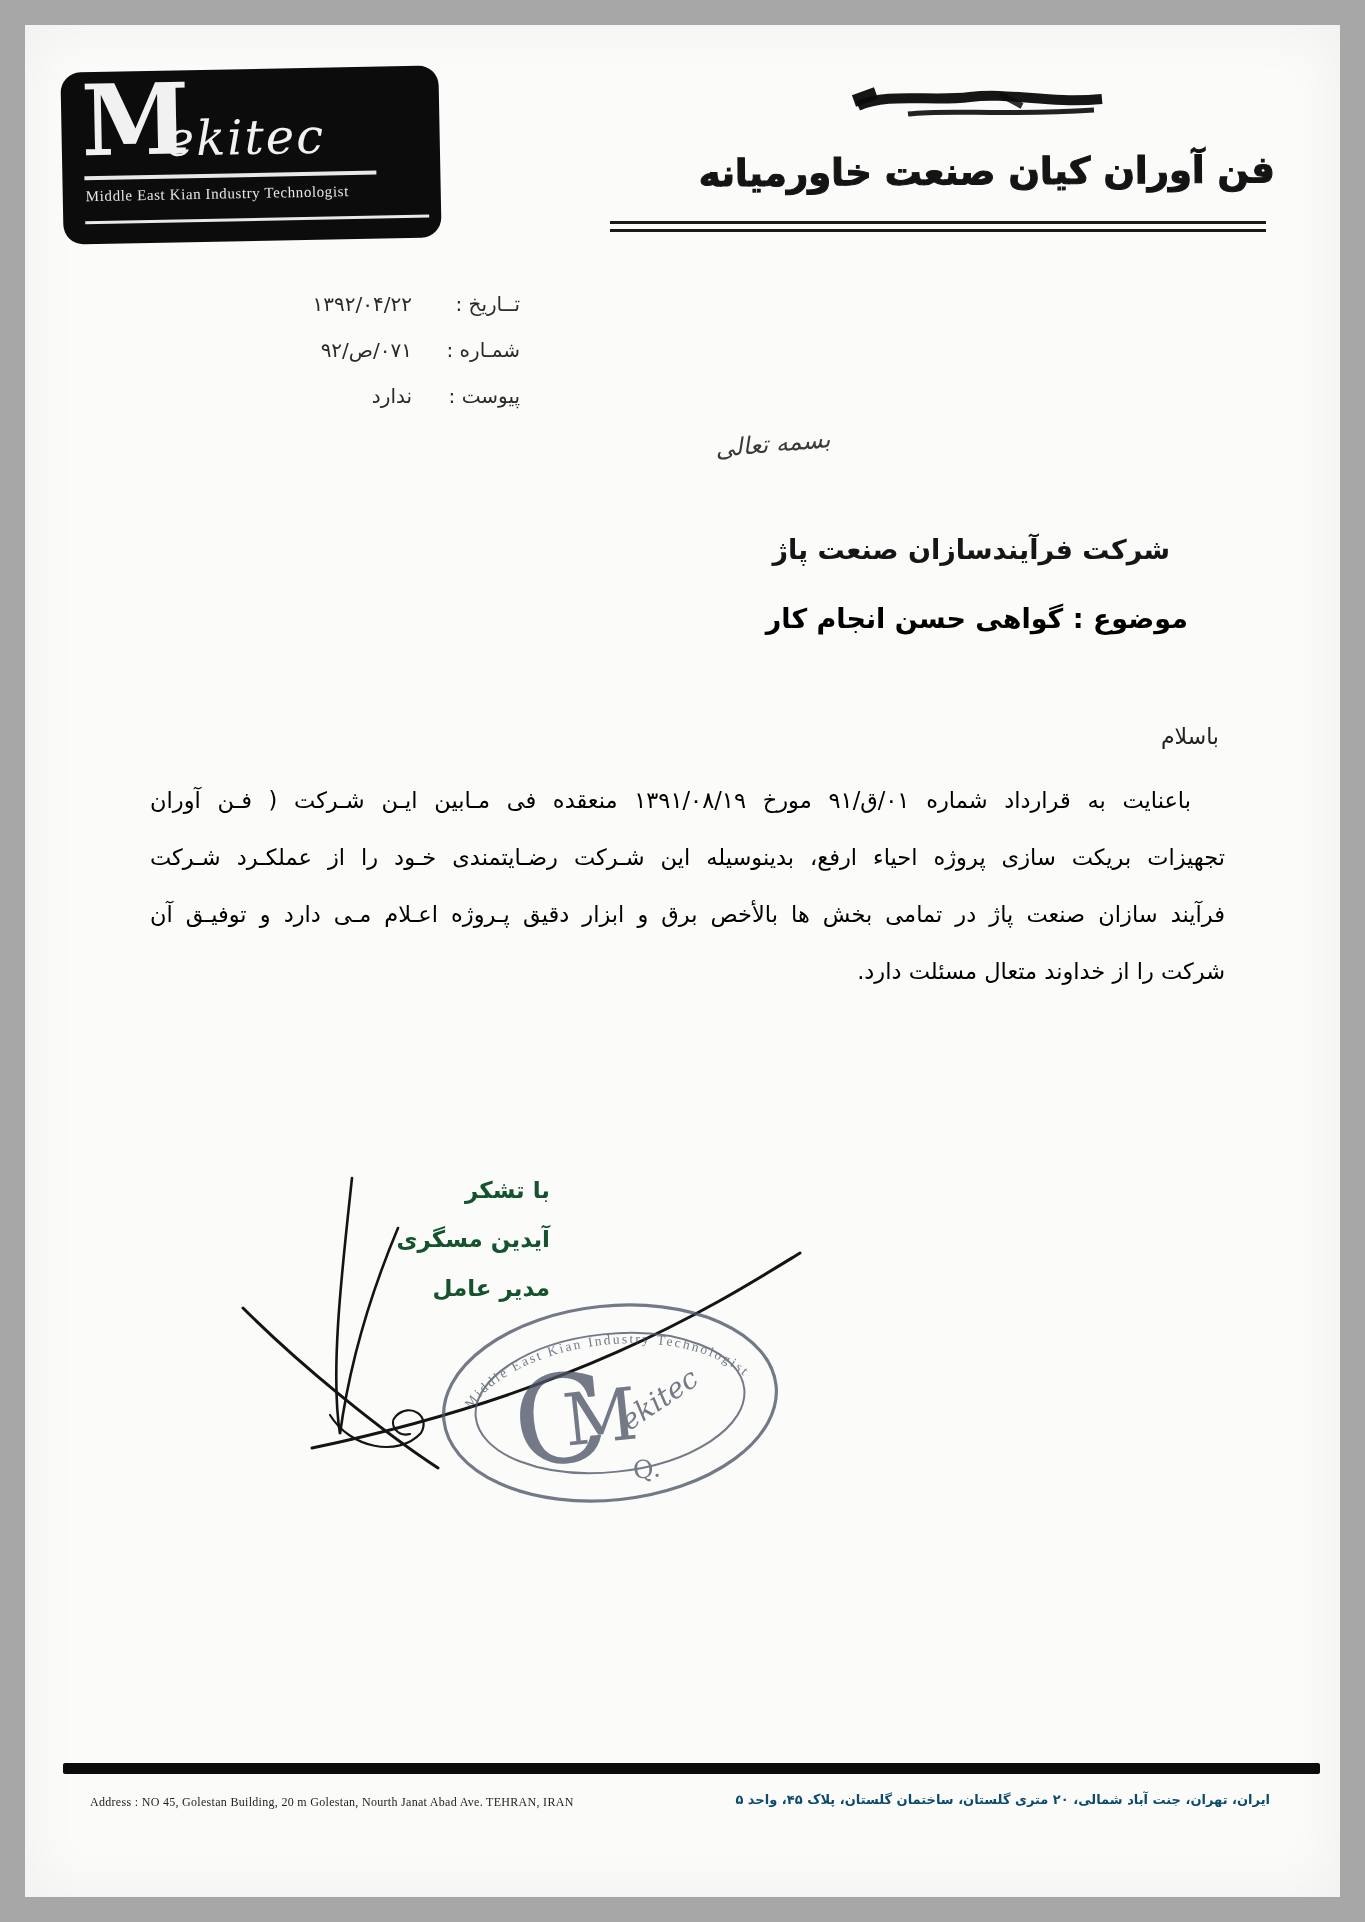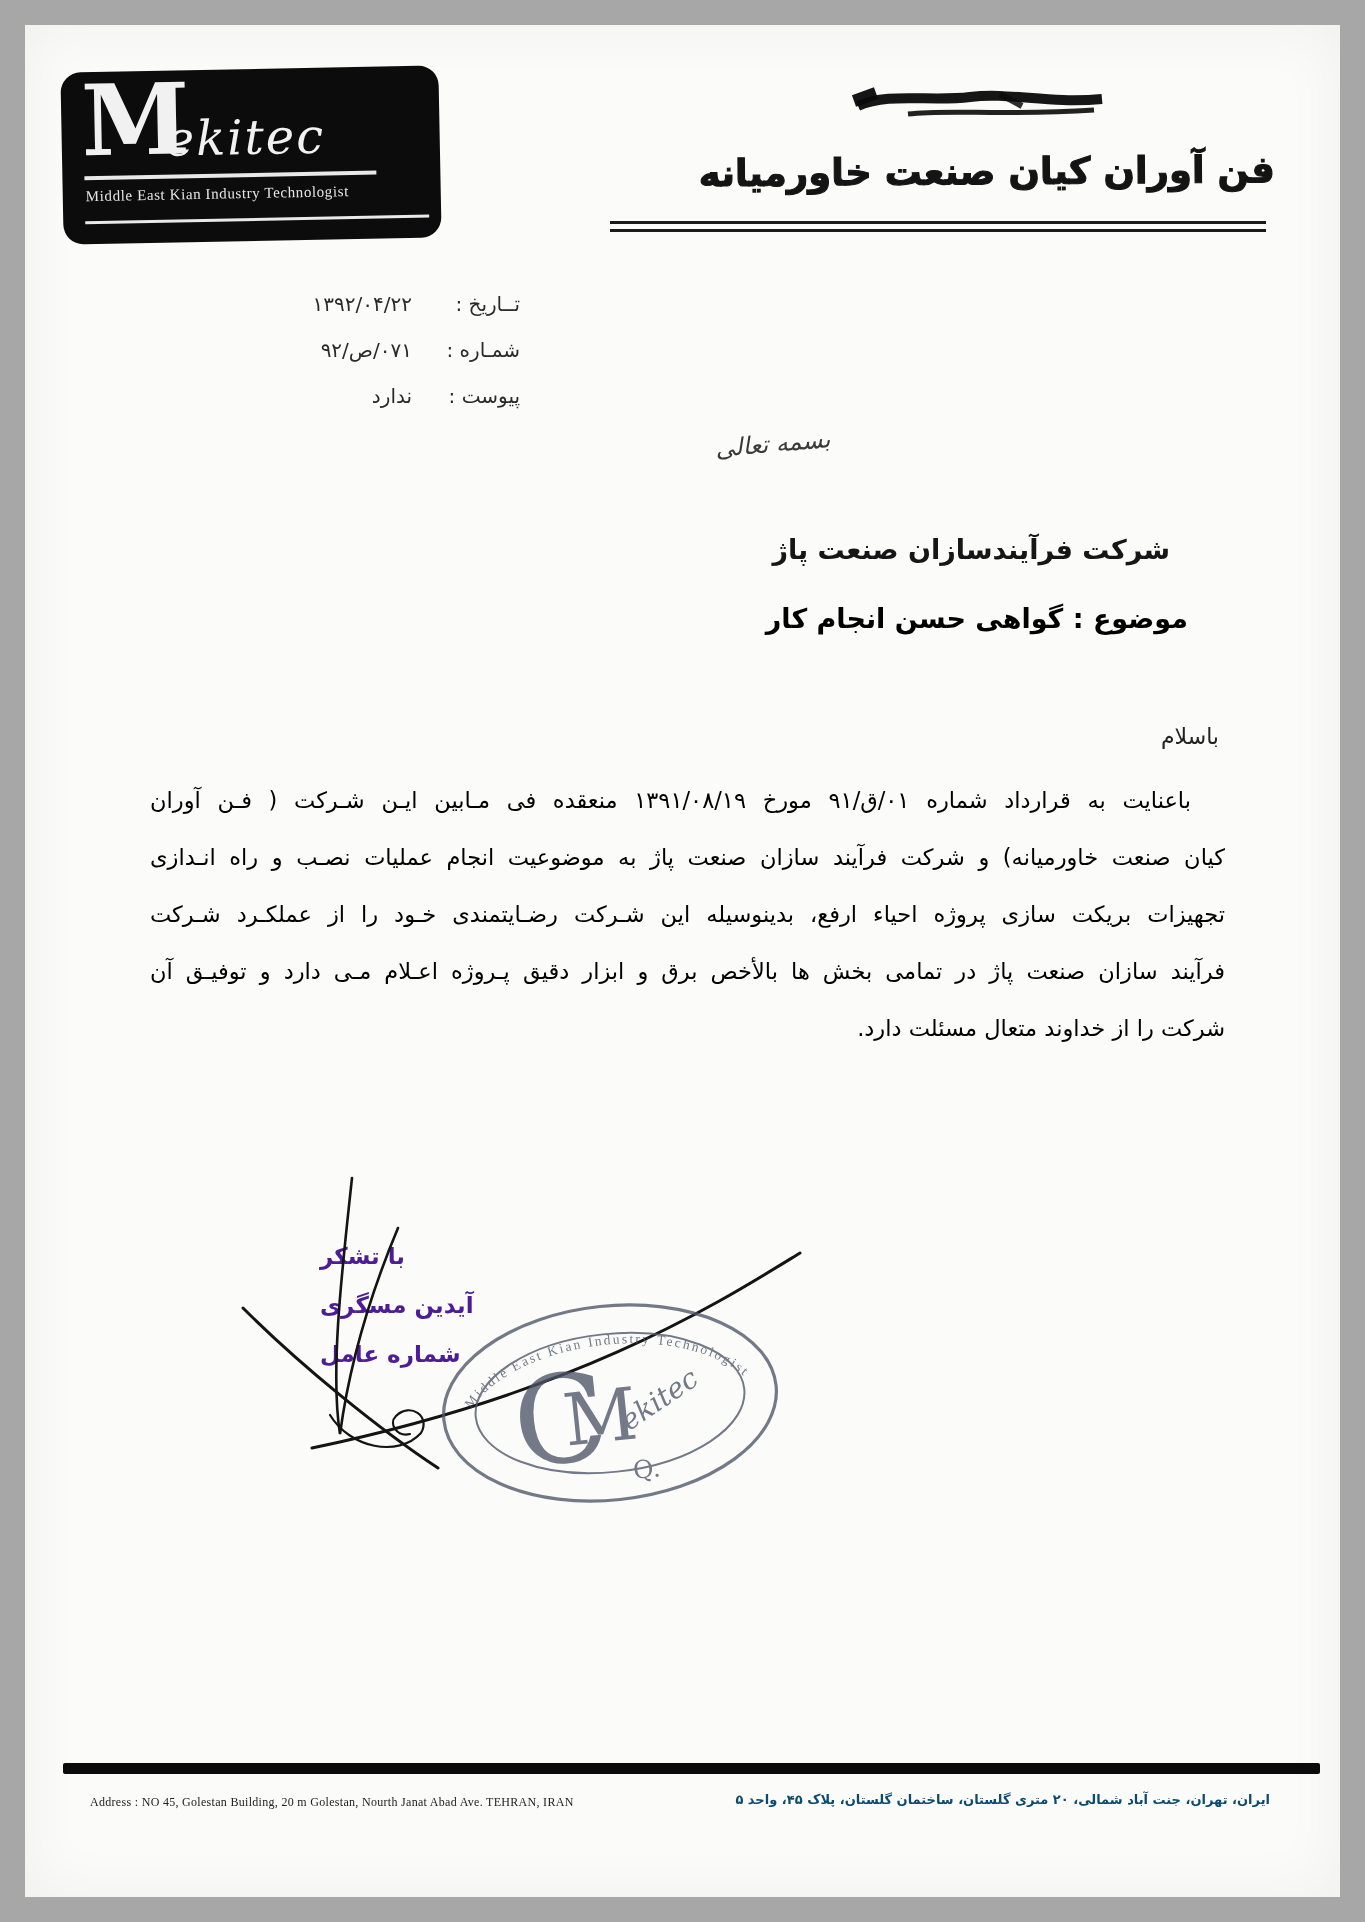--- a/index.html
+++ b/index.html
@@ -88,23 +88,23 @@
   }
   .body-line{
     height:57px;line-height:57px;
     text-align:justify;text-align-last:justify;
     white-space:nowrap;
   }
   .body-line.first{padding-right:34px;}
   .body-line.last{text-align-last:right;}
   
   .sig-block{
-    position:absolute;left:320px;top:1232px;width:230px;
-    direction:rtl;text-align:left;
-    font-size:23px;font-weight:700;color:#4c1d95;
+    position:absolute;left:320px;top:1166px;width:230px;
+    direction:rtl;text-align:right;
+    font-size:23px;font-weight:700;color:#14532d;
   }
   .sig-block div{height:49px;line-height:49px;}
   .sig-strokes{position:absolute;left:200px;top:1150px;}
   .stamp{position:absolute;left:430px;top:1285px;opacity:.78;}
   
   .footer-bar{position:absolute;left:63px;top:1763px;width:1257px;height:11px;background:#0b0b0b;border-radius:2px;}
   .footer-en{
     position:absolute;left:90px;top:1795px;
     font-family:"Liberation Serif",serif;font-size:12px;color:#222;
     letter-spacing:.3px;white-space:nowrap;
@@ -156,30 +156,29 @@
   </div>
 </div>
 
 <div class="bismillah">بسمه تعالی</div>
 <div class="recipient">شرکت فرآیندسازان صنعت پاژ</div>
 <div class="subject">موضوع : گواهی حسن انجام کار</div>
 <div class="salutation">باسلام</div>
 
 <div class="body-text">
   <div class="body-line first">باعنایت به قرارداد شماره ۰۱/ق/۹۱ مورخ ۱۳۹۱/۰۸/۱۹ منعقده فی مـابین ایـن شـرکت ( فـن آوران</div>
-  <div class="body-line">کیان صنعت خاورمیانه) و شرکت فرآیند سازان صنعت پاژ به موضوعیت انجام عملیات نصـب و راه انـدازی</div>
   <div class="body-line">تجهیزات بریکت سازی پروژه احیاء ارفع، بدینوسیله این شـرکت رضـایتمندی خـود را از عملکـرد شـرکت</div>
   <div class="body-line">فرآیند سازان صنعت پاژ در تمامی بخش ها بالأخص برق و ابزار دقیق پـروژه اعـلام مـی دارد و توفیـق آن</div>
   <div class="body-line last">شرکت را از خداوند متعال مسئلت دارد.</div>
 </div>
 
 <div class="sig-block">
   <div>با تشکر</div>
   <div>آیدین مسگری</div>
-  <div>شماره عامل</div>
+  <div>مدیر عامل</div>
 </div>
 
 <svg class="sig-strokes" width="650" height="360" viewBox="0 0 650 360">
   <g stroke="#141414" fill="none" stroke-linecap="round">
     <path d="M600,103 C520,152 380,242 112,298" stroke-width="3"></path>
     <path d="M152,28 C142,120 130,222 140,284 C150,210 172,140 198,78" stroke-width="2.6"></path>
     <path d="M43,158 C100,215 180,280 238,318" stroke-width="3"></path>
     <path d="M130,265 C150,298 198,308 221,283 C231,266 210,252 196,266 C188,274 197,287 210,284" stroke-width="2.2"></path>
   </g>
 </svg>

